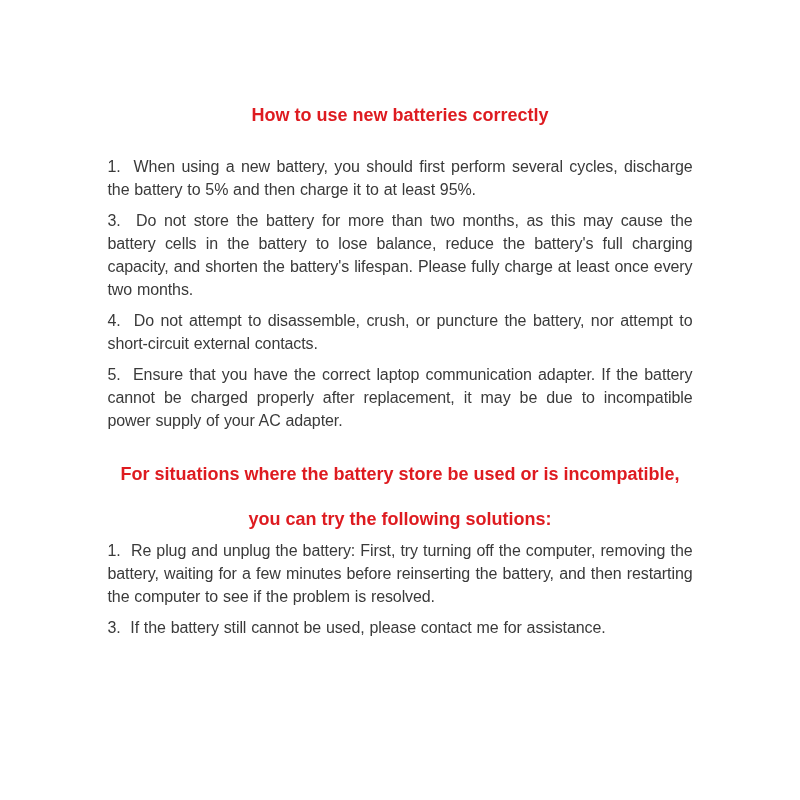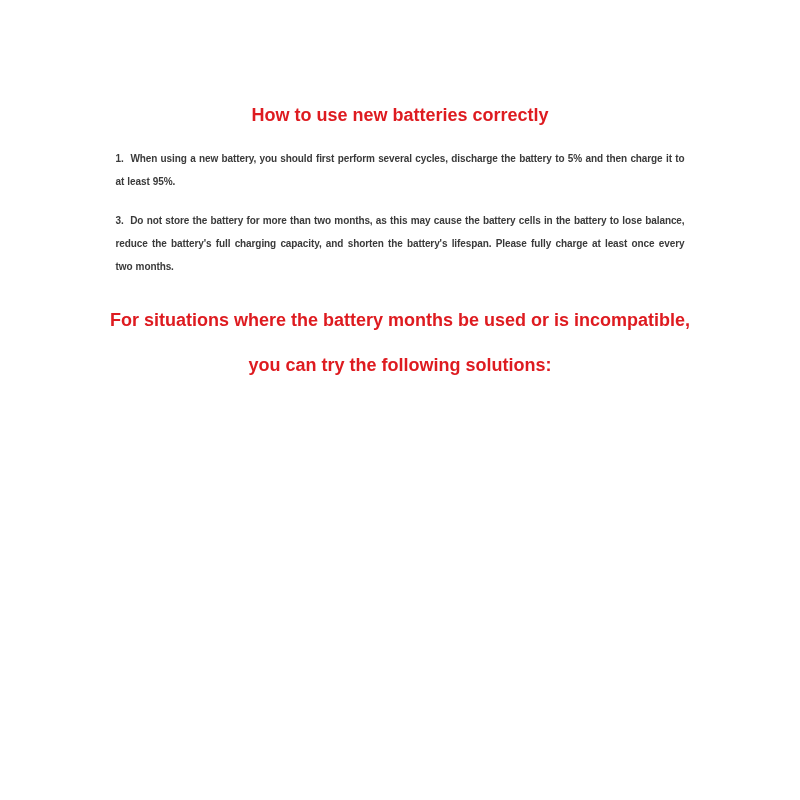--- a/index.html
+++ b/index.html
@@ -19,45 +19,48 @@
   }
   .heading {
     color: #de1b20;
     font-weight: bold;
     font-size: 18px;
     line-height: 24px;
     text-align: center;
     margin: 0;
   }
   .heading-1 {
-    margin-bottom: 20px;
+    margin-bottom: 28px;
   }
   .heading-2a {
     margin-top: 30px;
   }
   .heading-2b {
     margin-top: 21px;
   }
   .para {
-    font-size: 10px;
+    font-size: 16px;
     line-height: 23px;
     text-align: justify;
-    margin: 16px;
+    margin: 8px;
     letter-spacing: -0.1px;
     word-spacing: 0.5px;
-    font-weight: bold;
   }
 </style>
 </head>
 <body>
 
 <div class="page">
 
   <h1 class="heading heading-1">How to use new batteries correctly</h1>
 
   <p class="para">1.&nbsp; When using a new battery, you should first perform several cycles, discharge the battery to 5% and then charge it to at least 95%.</p>
   <p class="para">3.&nbsp; Do not store the battery for more than two months, as this may cause the battery cells in the battery to lose balance, reduce the battery's full charging capacity, and shorten the battery's lifespan. Please fully charge at least once every two months.</p>
+  <p class="para">4.&nbsp; Do not attempt to disassemble, crush, or puncture the battery, nor attempt to short-circuit external contacts.</p>
+  <p class="para">5.&nbsp; Ensure that you have the correct laptop communication adapter. If the battery cannot be charged properly after replacement, it may be due to incompatible power supply of your AC adapter.</p>
 
-  <h2 class="heading heading-2a">For situations where the battery months be used or is incompatible,</h2>
+  <h2 class="heading heading-2a">For situations where the battery store be used or is incompatible,</h2>
   <h2 class="heading heading-2b">you can try the following solutions:</h2>
 
+  <p class="para">1.&nbsp; Re plug and unplug the battery: First, try turning off the computer, removing the battery, waiting for a few minutes before reinserting the battery, and then restarting the computer to see if the problem is resolved.</p>
+  <p class="para">3.&nbsp; If the battery still cannot be used, please contact me for assistance.</p>
 
 </div>
 
 </body></html>

